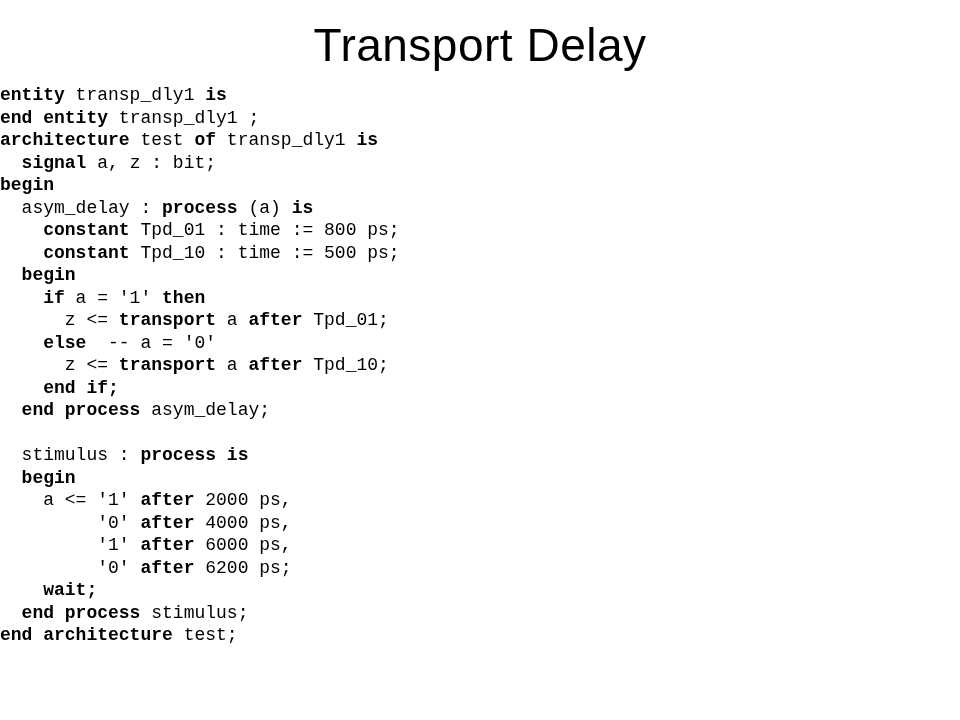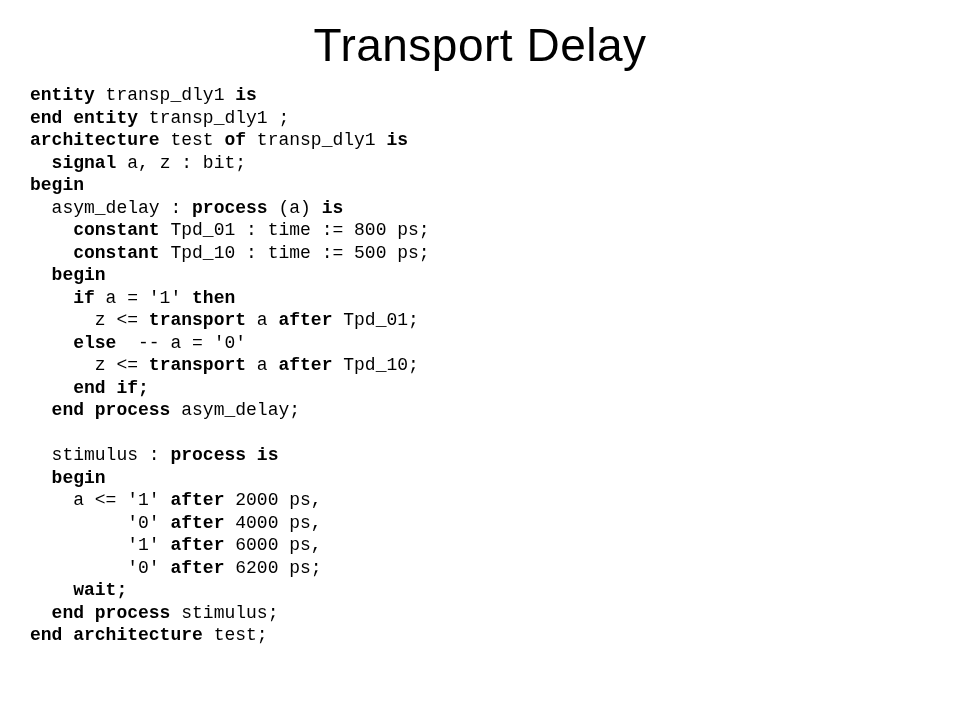--- a/index.html
+++ b/index.html
@@ -23,21 +23,20 @@
     font-size: 46px;
     font-weight: normal;
     margin: 8px 0 12px 0;
     letter-spacing: 0.5px;
   }
   .code {
     font-family: "Courier New", Courier, monospace;
     font-size: 18px;
     line-height: 1.25;
     white-space: pre;
-    padding-left: 30px;
   }
   .b { font-weight: bold; }
 </style>
 </head>
 <body>
 
 <div class="slide">
   <div class="title">Transport Delay</div>
   <div class="code"><span class="b">entity</span><span> transp_dly1 </span><span class="b">is</span>
 <span class="b">end entity</span><span> transp_dly1 ;</span>

